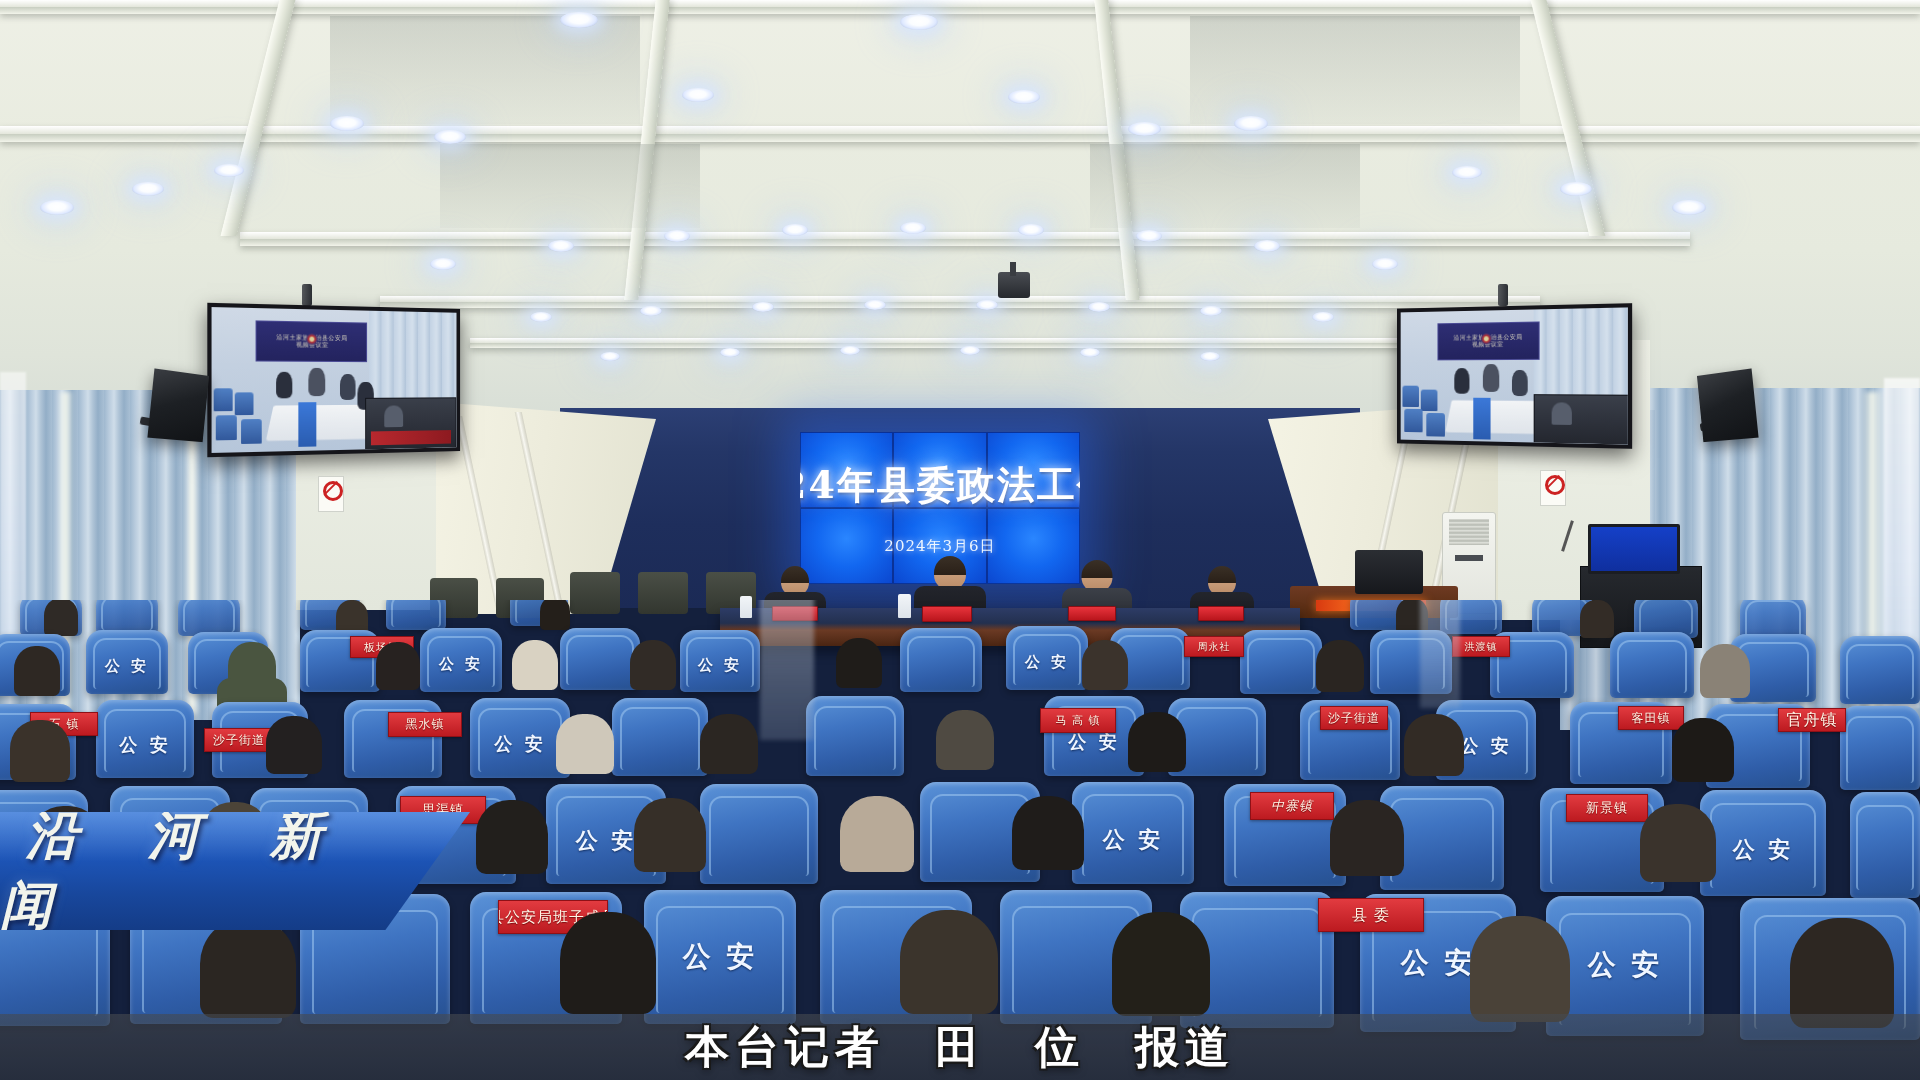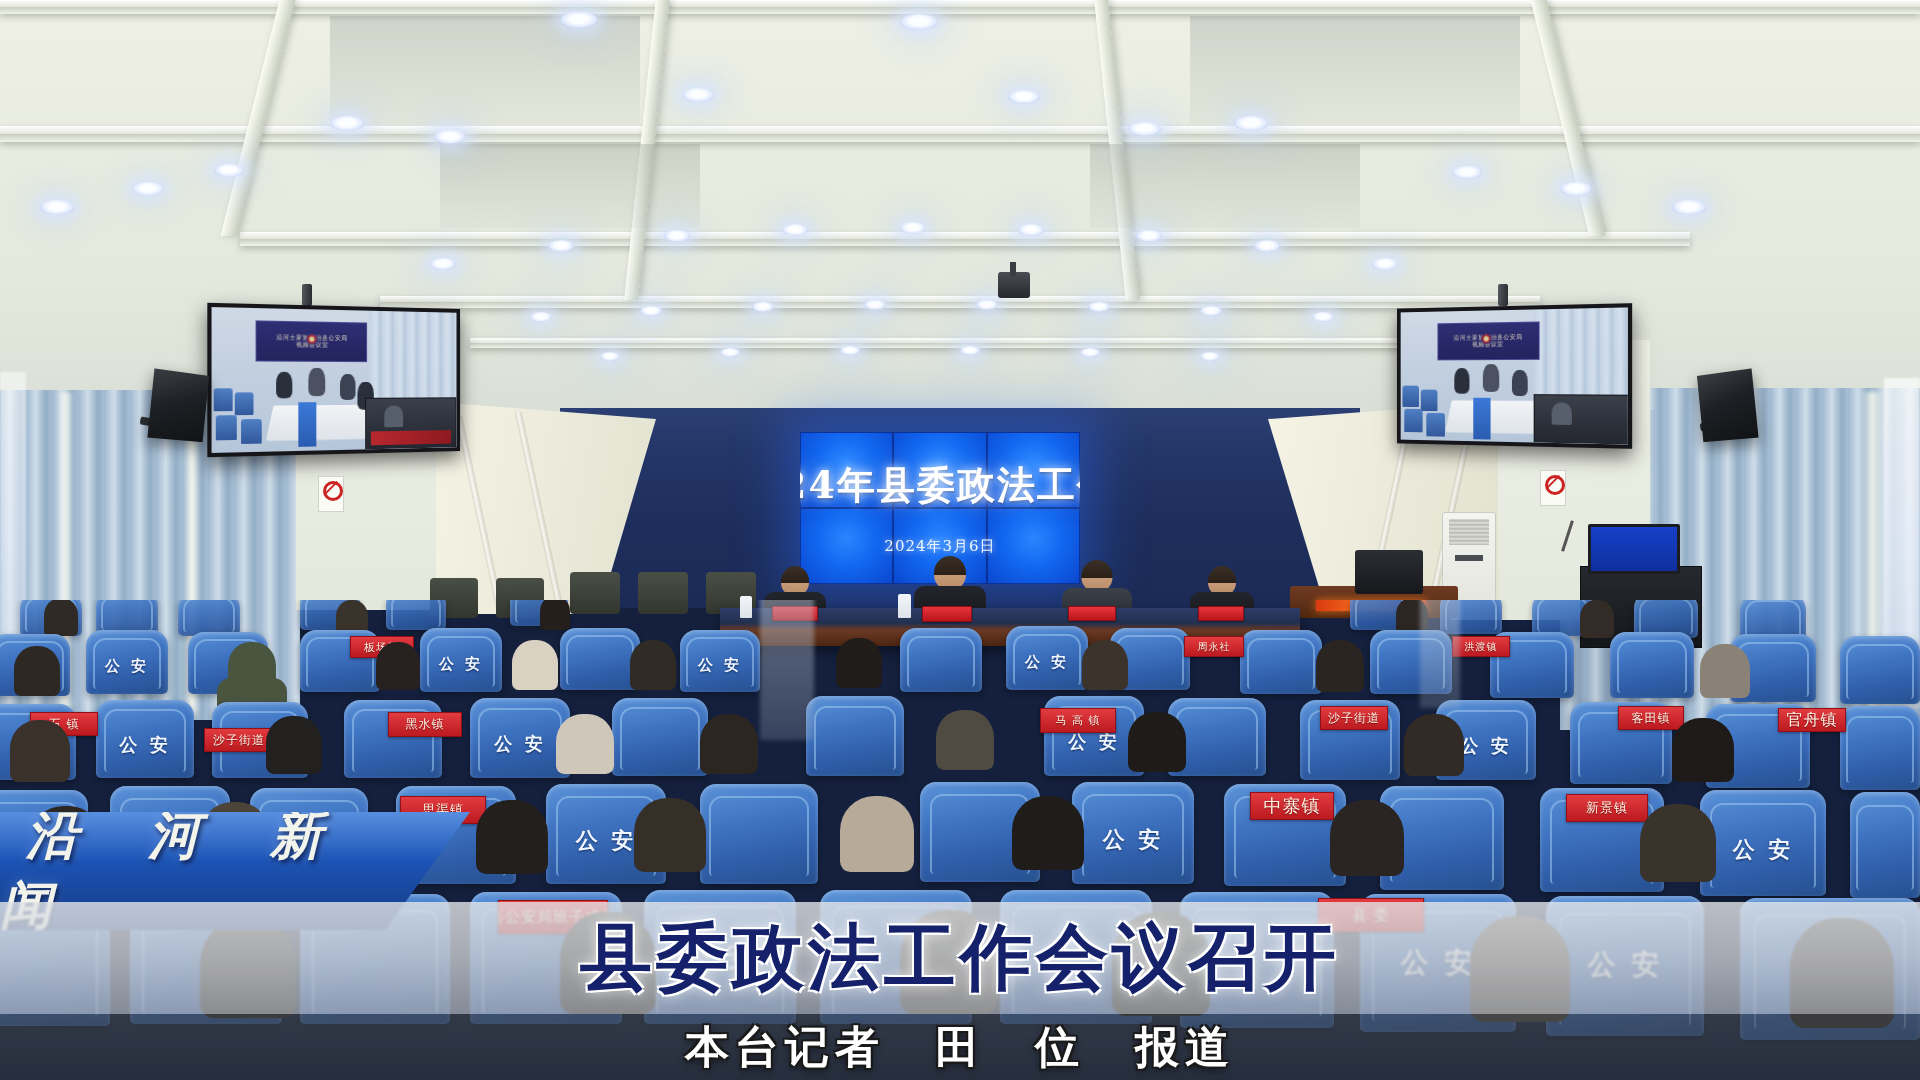--- a/index.html
+++ b/index.html
@@ -718,21 +718,21 @@
     </div>
     <div class="seat" style="left:1224px;top:184px;width:122px;height:102px;"></div>
     <div class="seat" style="left:1380px;top:186px;width:124px;height:104px;"></div>
     <div class="seat" style="left:1540px;top:188px;width:124px;height:104px;"></div>
     <div class="seat" style="left:1700px;top:190px;width:126px;height:106px;">
       <div class="seat-label" style="font-size:22px;">公 安</div>
     </div>
     <div class="seat" style="left:1850px;top:192px;width:70px;height:106px;"></div>
 
     <div class="seat-card" style="left:400px;top:196px;width:84px;height:26px;font-size:13px;">思渠镇</div>
-    <div class="seat-card" style="left:1250px;top:192px;width:82px;height:26px;font-size:18px;">中寨镇</div>
+    <div class="seat-card" style="left:1250px;top:192px;width:82px;height:26px;font-size:13px;font-style:italic;">中寨镇</div>
     <div class="seat-card" style="left:1566px;top:194px;width:80px;height:26px;font-size:13px;">新景镇</div>
 
     <div class="attendee" style="left:30px;top:206px;width:72px;height:74px;background:#2d2722;"></div>
     <div class="attendee" style="left:200px;top:202px;width:70px;height:72px;background:#4c4438;"></div>
     <div class="attendee" style="left:476px;top:200px;width:72px;height:74px;background:#221f1c;"></div>
     <div class="attendee" style="left:634px;top:198px;width:72px;height:74px;background:#362f28;"></div>
     <div class="attendee" style="left:840px;top:196px;width:74px;height:76px;background:#b8aa98;"></div>
     <div class="attendee" style="left:1012px;top:196px;width:72px;height:74px;background:#1f1c1a;"></div>
     <div class="attendee" style="left:1330px;top:200px;width:74px;height:76px;background:#2a2522;"></div>
     <div class="attendee" style="left:1640px;top:204px;width:76px;height:78px;background:#3a332c;"></div>
@@ -767,21 +767,18 @@
 
     <div class="aisle" style="left:760px;top:-10px;width:54px;height:150px;"></div>
     <div class="aisle" style="left:1420px;top:-12px;width:40px;height:120px;"></div>
   </div>
 
   <div class="lt-bluebar" style="left:0;top:812px;width:470px;height:118px;clip-path:polygon(0 0, 100% 0, 82% 100%, 0 100%);">
     <div class="lt-bluebar-sheen"></div>
     <div class="lt-brand">沿 河 新 闻</div>
   </div>
 
-  <div class="lt-graybar" style="left:0;top:902px;width:1920px;height:112px;">
-    <div class="lt-headline">县委政法工作会议召开</div>
-  </div>
 
   <div class="lt-darkbar" style="left:0;top:1014px;width:1920px;height:66px;">
     <div class="lt-credit">本台记者　田　位　报道</div>
   </div>
 
 </div>
 
 </body></html>

